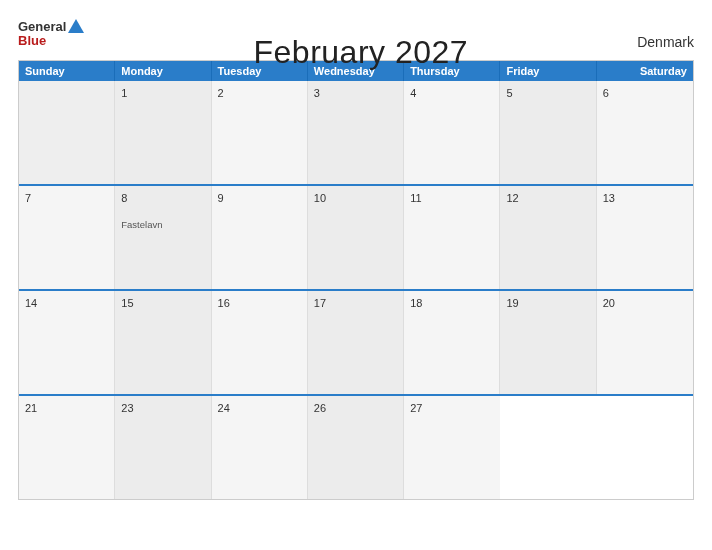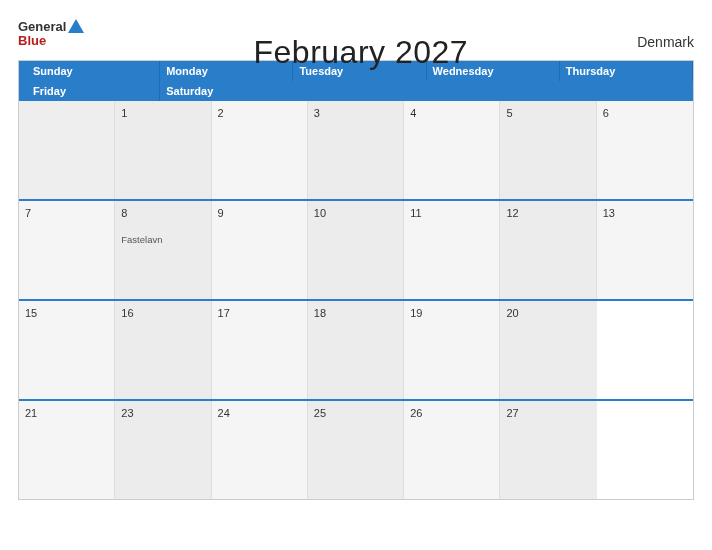--- a/index.html
+++ b/index.html
@@ -80,34 +80,34 @@
       margin-top: 16px;
     }
     .calendar {
       flex: 1;
       display: flex;
       flex-direction: column;
       border: 1px solid #ccc;
     }
     .day-headers {
       display: grid;
-      grid-template-columns: repeat(5, 1fr);
+      grid-template-columns: repeat(7, 1fr);
       background: #2a7dc9;
-      padding-left: 8px;
     }
     .day-header {
       color: #fff;
       font-size: 11px;
       font-weight: bold;
       padding: 4px 6px;
       border-right: 1px solid #1a6db9;
       text-align: left;
     }
     .day-header:last-child {
       border-right: none;
+      text-align: right;
     }
     .weeks {
       flex: 1;
       display: flex;
       flex-direction: column;
     }
     .week-row {
       display: grid;
       grid-template-columns: repeat(7, 1fr);
       flex: 1;
@@ -226,20 +226,23 @@
           </div>
           <div class="day-cell">
             <span class="day-number">12</span>
           </div>
           <div class="day-cell">
             <span class="day-number">13</span>
           </div>
         </div>
         <div class="week-row">
           <div class="day-cell">
+            <span class="day-number">14</span>
+          </div>
+          <div class="day-cell">
             <span class="day-number">15</span>
           </div>
           <div class="day-cell">
             <span class="day-number">16</span>
           </div>
           <div class="day-cell">
             <span class="day-number">17</span>
           </div>
           <div class="day-cell">
             <span class="day-number">18</span>
@@ -253,23 +256,20 @@
         </div>
         <div class="week-row">
           <div class="day-cell">
             <span class="day-number">21</span>
           </div>
           <div class="day-cell">
             <span class="day-number">23</span>
           </div>
           <div class="day-cell">
             <span class="day-number">24</span>
-          </div>
-          <div class="day-cell">
-            <span class="day-number">25</span>
           </div>
           <div class="day-cell">
             <span class="day-number">26</span>
           </div>
           <div class="day-cell">
             <span class="day-number">27</span>
           </div>
         </div>
       </div>
   </div>

